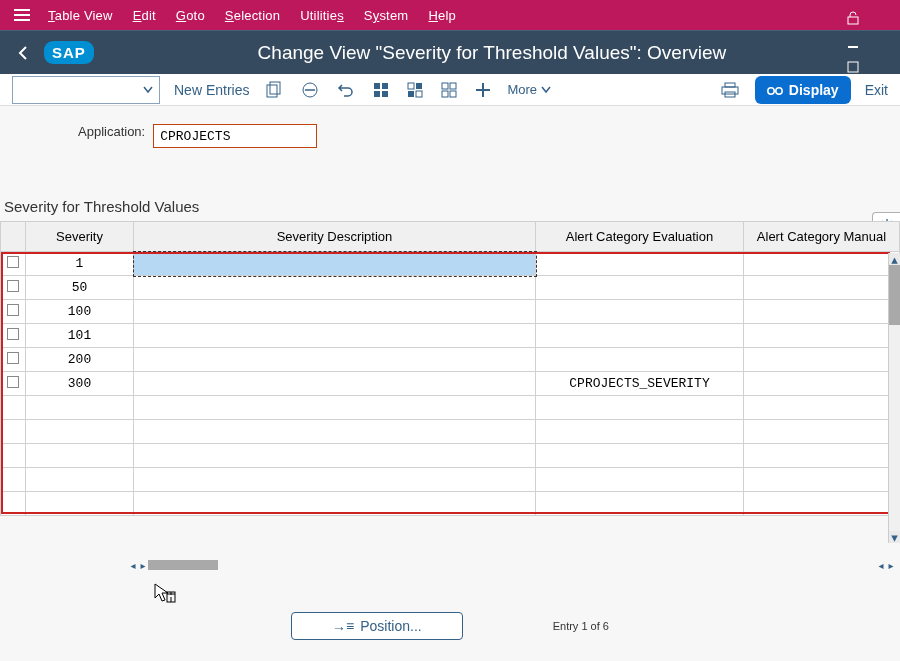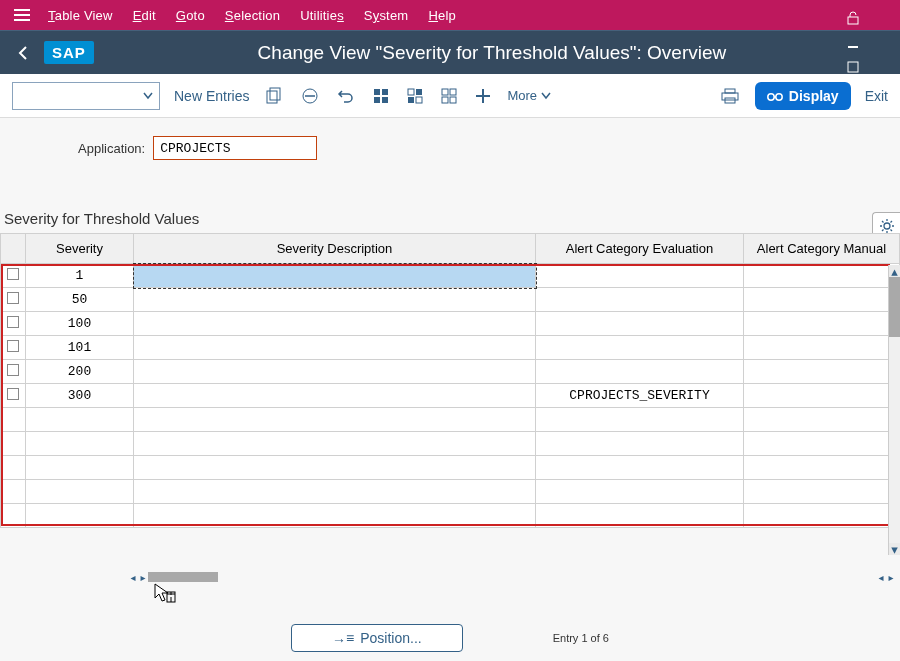--- a/index.html
+++ b/index.html
@@ -50,35 +50,35 @@
     align-items: center;
     padding: 0 10px;
     border-top: 1px solid #46607a;
   }
   .titlebar .back { padding: 4px 6px; cursor: pointer; }
   .sap-logo {
     background: #008fd3;
     color: #fff;
     font-weight: bold;
     padding: 3px 8px;
-    border-radius: 2px;
+    border-radius: 9px;
     font-size: 15px;
     margin-left: 8px;
     letter-spacing: 1px;
   }
   .page-title {
     flex: 1;
     text-align: center;
     font-size: 19px;
     font-weight: 400;
   }
   
   .toolbar {
     background: #fff;
-    height: 44px;
+    height: 32px;
     display: flex;
     align-items: center;
     padding: 0 12px;
     gap: 14px;
     border-bottom: 1px solid #dcdcdc;
   }
   .tb-select {
     width: 148px;
     height: 28px;
     border: 1px solid #8aa3bd;
@@ -124,21 +124,21 @@
     display: flex;
     align-items: center;
     gap: 6px;
     font-size: 14px;
     font-weight: bold;
   }
   
   .form-area {
     padding: 18px 0 18px 78px;
     display: flex;
-    align-items: center;
+    align-items: flex-start;
     gap: 8px;
   }
   .form-label { color: #333; }
   .form-input {
     border: 1px solid #c2410c;
     background: #fff;
     padding: 4px 6px;
     width: 164px;
     height: 24px;
     font-family: "Courier New", monospace;

